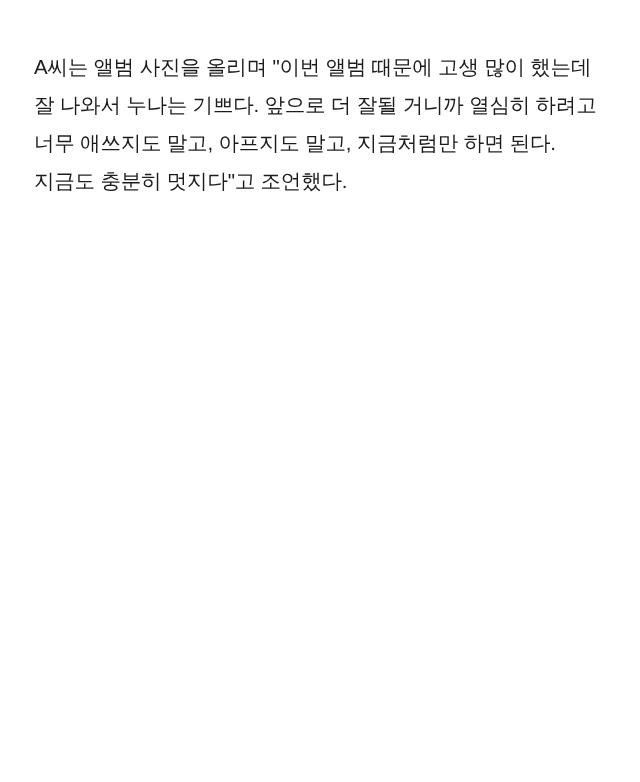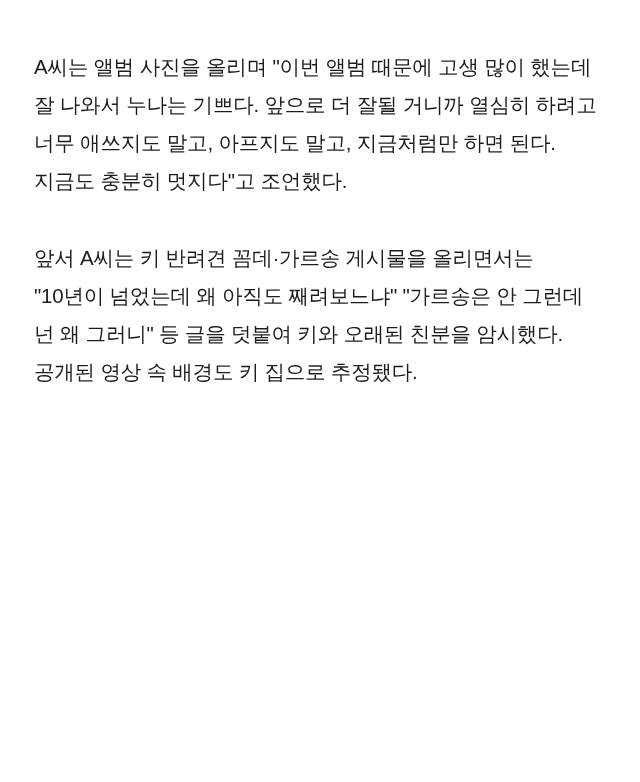--- a/index.html
+++ b/index.html
@@ -30,14 +30,13 @@
   }
   .para:last-child {
     margin-bottom: 0;
   }
 </style>
 </head>
 <body>
 
 <div class="article">
   <p class="para">A씨는 앨범 사진을 올리며 "이번 앨범 때문에 고생 많이 했는데 잘 나와서 누나는 기쁘다. 앞으로 더 잘될 거니까 열심히 하려고 너무 애쓰지도 말고, 아프지도 말고, 지금처럼만 하면 된다. 지금도 충분히 멋지다"고 조언했다.</p>
-  <p class="para">앞서 A씨는 키 반려견 꼼데·가르송 게시물을 올리면서는 "10년이 넘었는데 왜 아직도 째려보느냐" "가르송은 안 그런데 넌 왜 그러니" 등 글을 덧붙여 키와 오래된 친분을 암시했다. 공개된 영상 속 배경도 키 집으로 추정됐다.</p>
 </div>
 
 </body></html>

